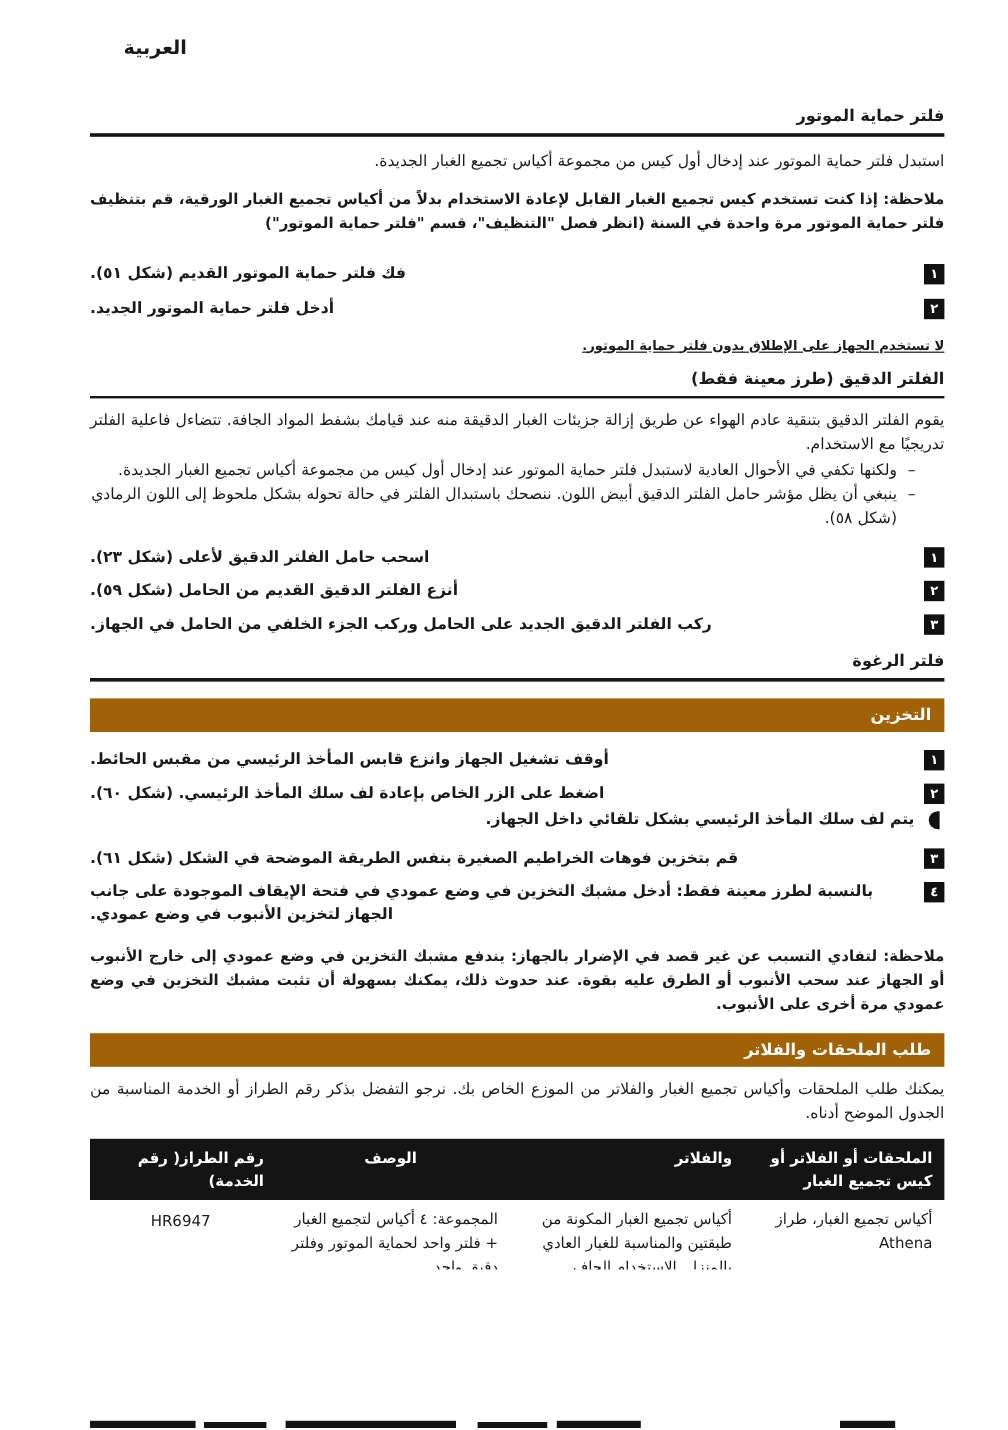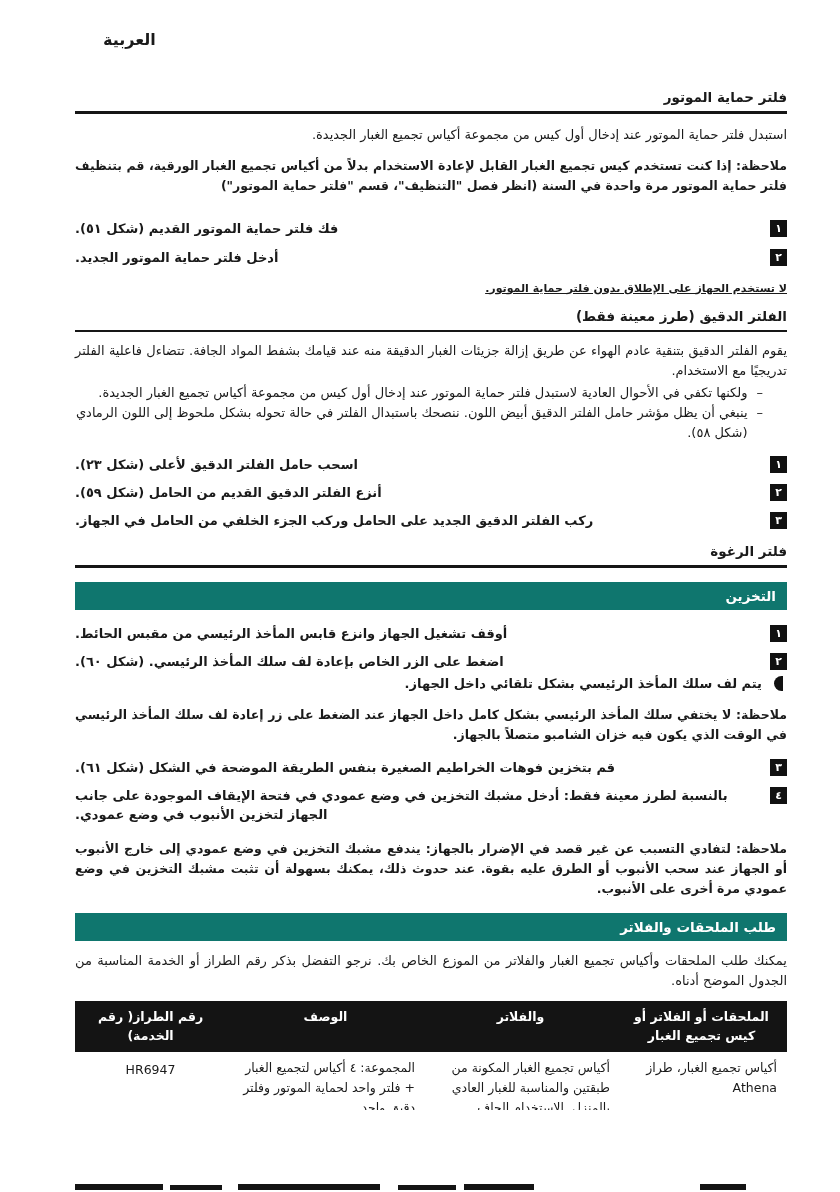--- a/index.html
+++ b/index.html
@@ -47,33 +47,33 @@
   .result{display:flex;align-items:flex-start;margin-top:3px;margin-right:4px;}
   .halfmoon{
     flex:none;width:9px;height:15px;background:#111;
     border-radius:9px 0 0 9px;margin-left:12px;margin-top:2px;
   }
   .resulttext{flex:1;font-size:13px;font-weight:bold;line-height:19px;text-align:right;}
   .dash{display:flex;align-items:flex-start;margin-right:24px;}
   .dashmark{flex:none;margin-left:9px;font-size:13px;line-height:20px;}
   .dashtext{flex:1;font-size:13px;line-height:20px;text-align:right;}
   .bar{
-    background:#0f766e;color:#fff;height:28px;
+    background:#a16207;color:#fff;height:28px;
     font-size:13.5px;font-weight:bold;line-height:28px;
     padding-right:11px;text-align:right;
   }
   .tbl{width:712px;}
   .thead,.trow{
     display:grid;
     grid-template-columns:167px 195px 195px 155px;
   }
   .thead{background:#141414;color:#fff;}
   .th{
     font-size:12.5px;font-weight:bold;line-height:19px;
-    padding:6px 10px 7px 6px;text-align:center;
+    padding:6px 10px 7px 6px;text-align:right;
   }
   .trow{height:58px;overflow:hidden;}
   .td{
     font-size:12.5px;line-height:20px;
     padding:6px 10px 0 6px;text-align:right;
   }
   .td.model{direction:ltr;text-align:center;font-size:12.5px;padding-top:8px;}
   .frag{position:absolute;background:#141414;}
 </style>
 </head>
@@ -143,21 +143,20 @@
     </div>
     <div class="step" style="margin-top:9px;">
       <span class="sq">٢</span>
       <span class="steptext">اضغط على الزر الخاص بإعادة لف سلك المأخذ الرئيسي. (شكل ٦٠).</span>
     </div>
     <div class="result">
       <span class="halfmoon"></span>
       <span class="resulttext">يتم لف سلك المأخذ الرئيسي بشكل تلقائي داخل الجهاز.</span>
     </div>
 
-    <p class="note" style="margin-top:12px;">ملاحظة: لا يختفي سلك المأخذ الرئيسي بشكل كامل داخل الجهاز عند الضغط على زر إعادة لف سلك المأخذ الرئيسي في الوقت الذي يكون فيه خزان الشامبو متصلاً بالجهاز.</p>
 
     <div class="step" style="margin-top:13px;">
       <span class="sq">٣</span>
       <span class="steptext">قم بتخزين فوهات الخراطيم الصغيرة بنفس الطريقة الموضحة في الشكل (شكل ٦١).</span>
     </div>
     <div class="step" style="margin-top:9px;">
       <span class="sq">٤</span>
       <span class="steptext">بالنسبة لطرز معينة فقط: أدخل مشبك التخزين في وضع عمودي في فتحة الإيقاف الموجودة على جانب الجهاز لتخزين الأنبوب في وضع عمودي.</span>
     </div>
 

